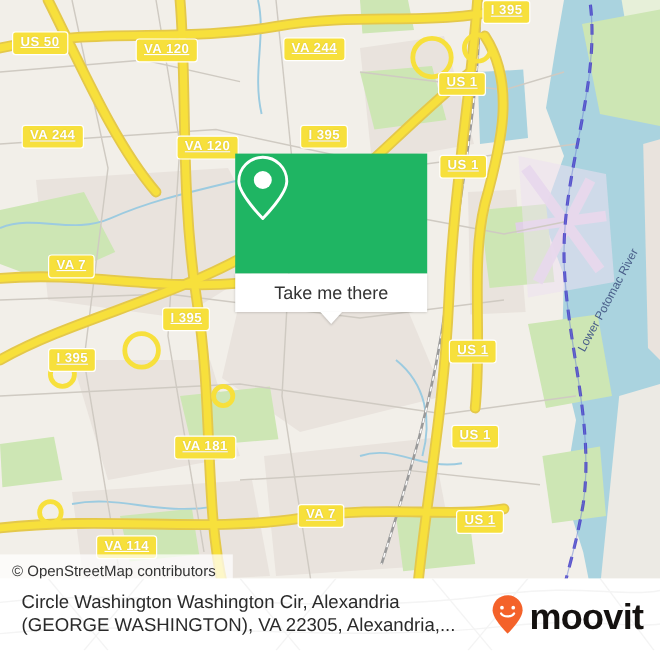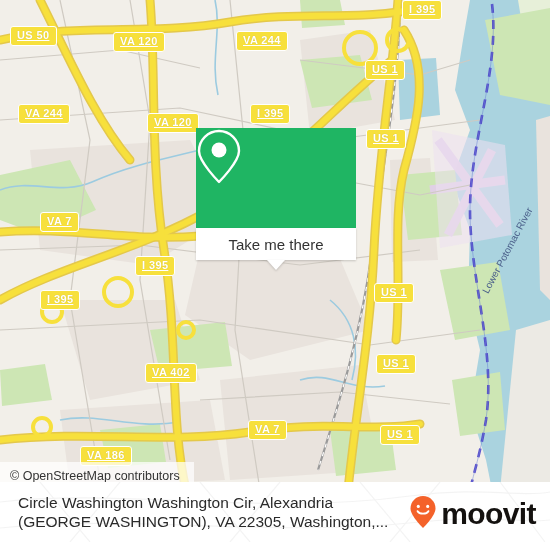--- a/index.html
+++ b/index.html
@@ -229,25 +229,25 @@
         <div class="shield" style="left: 402px; top: 0px;">I 395</div>
         <div class="shield" style="left: 365px; top: 60px;">US 1</div>
         <div class="shield" style="left: 18px; top: 104px;">VA 244</div>
         <div class="shield" style="left: 147px; top: 113px;">VA 120</div>
         <div class="shield" style="left: 250px; top: 104px;">I 395</div>
         <div class="shield" style="left: 366px; top: 129px;">US 1</div>
         <div class="shield" style="left: 40px; top: 212px;">VA 7</div>
         <div class="shield" style="left: 135px; top: 256px;">I 395</div>
         <div class="shield" style="left: 40px; top: 290px;">I 395</div>
         <div class="shield" style="left: 374px; top: 283px;">US 1</div>
-        <div class="shield" style="left: 145px; top: 363px;">VA 402</div>
+        <div class="shield" style="left: 145px; top: 363px;">VA 181</div>
         <div class="shield" style="left: 376px; top: 354px;">US 1</div>
         <div class="shield" style="left: 248px; top: 420px;">VA 7</div>
         <div class="shield" style="left: 380px; top: 425px;">US 1</div>
-        <div class="shield" style="left: 80px; top: 446px;">VA 186</div>
+        <div class="shield" style="left: 80px; top: 446px;">VA 114</div>
       </div>
 
     <div class="river-label" id="river-label" style="left: 480px; top: 290px; transform: rotate(-62deg);">Lower Potomac River</div>
 
     <div id="attribution">© OpenStreetMap contributors</div>
 
     <div id="popup">
       <div id="popup-green">
         <span>
           <svg width="46" height="58" viewBox="0 0 46 58" aria-hidden="true">
@@ -273,21 +273,21 @@
         <path d="M360 0 L410 60"></path>
           <path d="M440 0 L390 60"></path>
         <path d="M500 0 L545 60"></path>
         <path d="M0 20 C120 6 260 34 410 14 C480 4 520 16 550 10"></path>
         <path d="M0 46 C140 32 270 56 420 40 C490 32 525 42 550 38"></path>
       </g>
     </svg>
 
     <div id="footer-title">
       <div>Circle Washington Washington Cir, Alexandria</div>
-      <div>(GEORGE WASHINGTON), VA 22305, Washington,...</div>
+      <div>(GEORGE WASHINGTON), VA 22305, Alexandria,...</div>
     </div>
 
     <div id="footer-logo">
       <span>
         <svg width="28" height="34" viewBox="0 0 28 34" aria-hidden="true">
           <path d="M14 1 C7 1 1.5 6.5 1.5 13.5 C1.5 21 14 33 14 33 C14 33 26.5 21 26.5 13.5 C26.5 6.5 21 1 14 1 Z" fill="#f4622a"></path>
           <circle cx="9.3" cy="11.4" r="1.55" fill="#ffffff"></circle>
           <circle cx="18.7" cy="11.4" r="1.55" fill="#ffffff"></circle>
           <path d="M8.6 16.2 C10.4 19.4 17.6 19.4 19.4 16.2" fill="none" stroke="#ffffff" stroke-width="1.9" stroke-linecap="round"></path>
         </svg>

